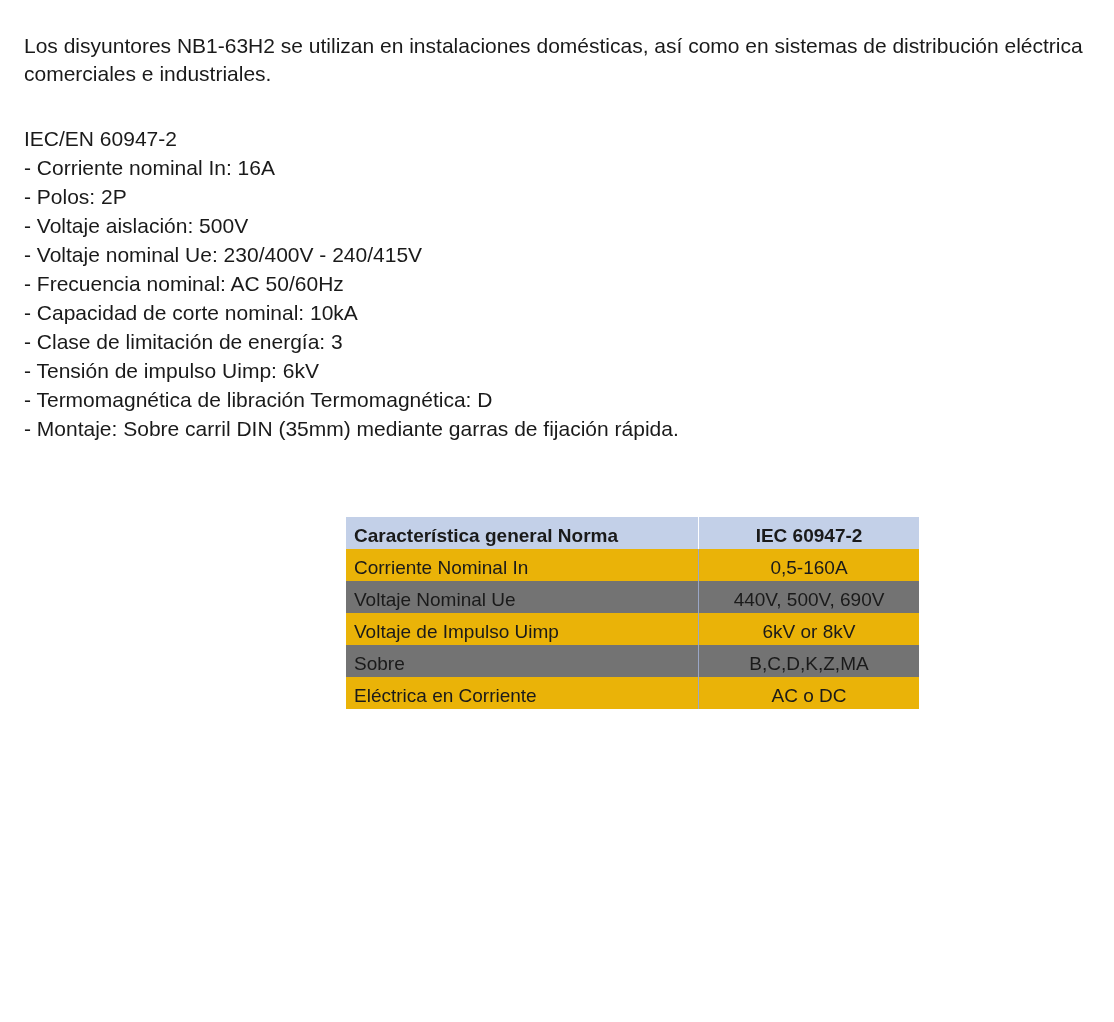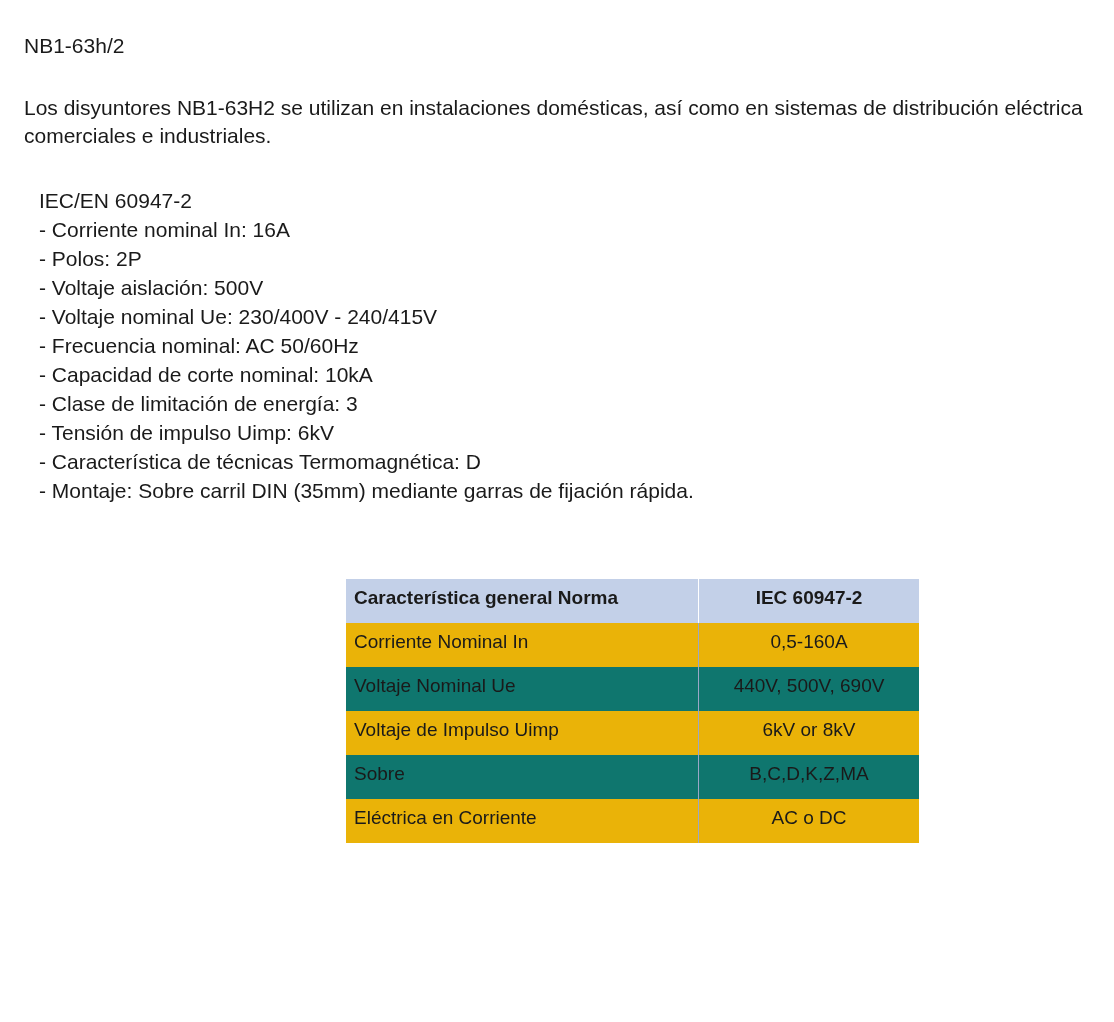--- a/index.html
+++ b/index.html
@@ -37,87 +37,86 @@
     max-width: 1060px;
   }
   .section-heading {
     font-size: 21px;
     line-height: 28px;
     margin: 0 0 32px 0;
   }
   .spec-list {
     font-size: 21px;
     line-height: 29px;
-    margin: 15px;
+    margin: 0;
   }
   .spec-line {
     white-space: pre;
   }
   .table-wrap {
     margin: 74px 0 0 0;
     display: flex;
     justify-content: flex-start;
     padding-left: 322px;
   }
   table.spec-table {
     border-collapse: collapse;
     font-size: 19px;
     table-layout: fixed;
   }
   table.spec-table td {
-    padding: 5px 8px 12px 8px;
+    padding: 5px 8px 0 8px;
     vertical-align: middle;
     height: 27px;
   }
   td.col-left {
     width: 336px;
     text-align: left;
     padding-left: 10px;
     border-right: 1px solid #9aa7c7;
   }
   td.col-right {
     width: 204px;
     text-align: center;
   }
   tr.header-row td {
     font-weight: bold;
     background: #c3d0e8;
   }
   tr.shade td {
-    background: #0f766e;
+    background: #737373;
   }
   tr.plain td {
     background: #eab308;
   }
   tr.header-row td.col-left {
     border-right: 1px solid #ffffff;
   }
 </style>
 </head>
 <body>
 
 <div class="page">
   <div class="content">
 
-    <div class="title">NB1-63h/2</div>
 
     <div class="intro">Los disyuntores NB1-63H2 se utilizan en instalaciones domésticas, así como en sistemas de distribución eléctrica comerciales e industriales.</div>
 
 
     <div class="spec-list">
       <div class="spec-line">IEC/EN 60947-2</div>
       <div class="spec-line">- Corriente nominal In: 16A</div>
       <div class="spec-line">- Polos: 2P</div>
       <div class="spec-line">- Voltaje aislación: 500V</div>
       <div class="spec-line">- Voltaje nominal Ue: 230/400V - 240/415V</div>
       <div class="spec-line">- Frecuencia nominal: AC 50/60Hz</div>
       <div class="spec-line">- Capacidad de corte nominal: 10kA</div>
       <div class="spec-line">- Clase de limitación de energía: 3</div>
       <div class="spec-line">- Tensión de impulso Uimp: 6kV</div>
-      <div class="spec-line">- Característica de técnicas Termomagnética: D</div>
+      <div class="spec-line">- Termomagnética de libración Termomagnética: D</div>
       <div class="spec-line">- Montaje: Sobre carril DIN (35mm) mediante garras de fijación rápida.</div>
     </div>
 
     <div class="table-wrap">
       <table class="spec-table">
         <tbody>
           <tr class="header-row">
             <td class="col-left">Característica general Norma</td>
             <td class="col-right">IEC 60947-2</td>
           </tr>

